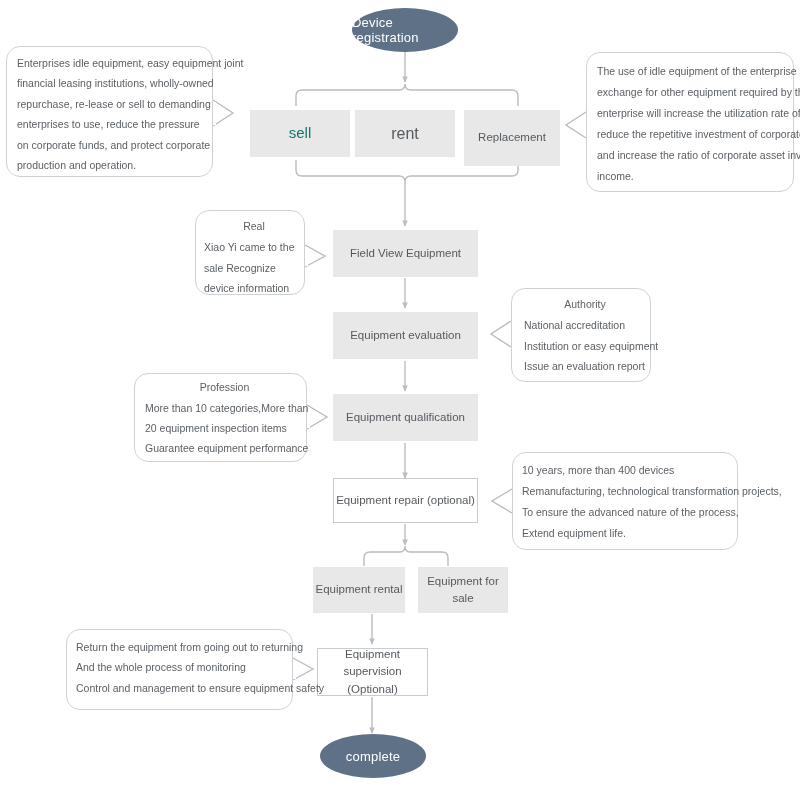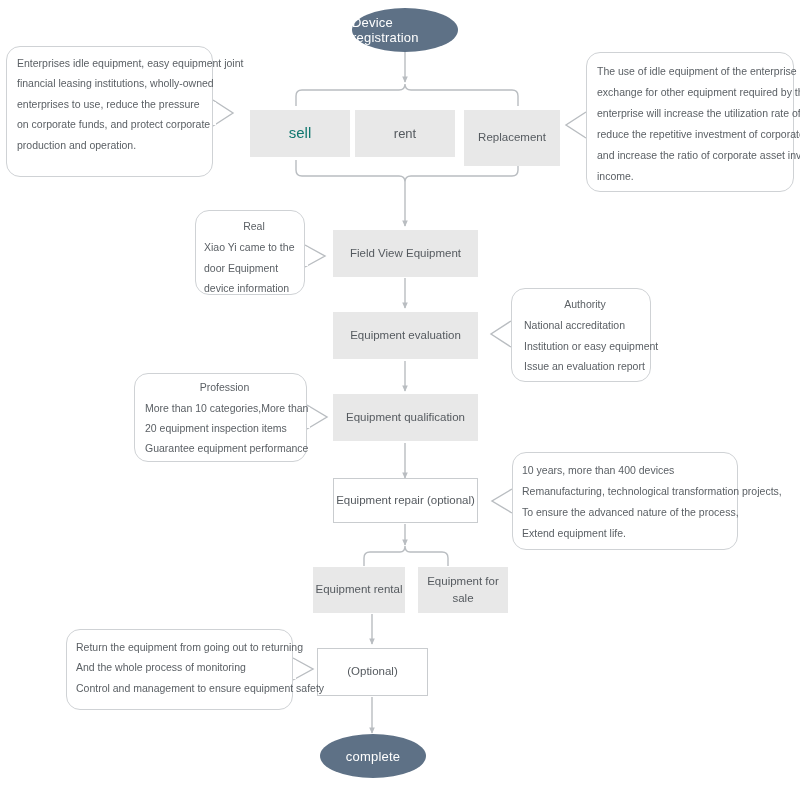--- a/index.html
+++ b/index.html
@@ -117,21 +117,21 @@
     <span>Device registration</span>
   </div>
 
   <div class="ellipse" style="left:320px;top:734px;width:106px;height:44px;">
     <span>complete</span>
   </div>
 
   <div class="box big" style="left:250px;top:110px;width:100px;height:47px;">
     <span>sell</span>
   </div>
-  <div class="box" style="left:355px;top:110px;width:100px;height:47px;font-size:13px;">
+  <div class="box" style="left:355px;top:110px;width:100px;height:47px;font-size:16px;">
     <span>rent</span>
   </div>
   <div class="box" style="left:464px;top:110px;width:96px;height:56px;">
     <span>Replacement</span>
   </div>
 
   <div class="box" style="left:333px;top:230px;width:145px;height:47px;">
     <span>Field View Equipment</span>
   </div>
 
@@ -150,45 +150,47 @@
   <div class="box" style="left:313px;top:567px;width:92px;height:46px;">
     <span>Equipment  rental</span>
   </div>
 
   <div class="box" style="left:418px;top:567px;width:90px;height:46px;">
     <span>Equipment for sale</span>
   </div>
 
   <div class="box outlined" style="left:317px;top:648px;width:111px;height:48px;">
     <span class="stack">
+      <span>Equipment supervision</span>
       <span>(Optional)</span>
     </span>
   </div>
 
   <div class="callout" style="left:6px;top:46px;width:207px;height:131px;padding:6px 10px;line-height:1.95;">
     <span class="ln">Enterprises idle equipment, easy equipment joint</span>
     <span class="ln">financial leasing institutions, wholly-owned</span>
+    <span class="ln">repurchase, re-lease or sell to demanding</span>
     <span class="ln">enterprises to use, reduce the pressure</span>
     <span class="ln">on corporate funds, and protect corporate</span>
     <span class="ln"> production and operation.</span>
   </div>
 
   <div class="callout" style="left:586px;top:52px;width:208px;height:140px;padding:8px 10px;line-height:2.0;">
     <span class="ln">The use of idle equipment of the enterprise in</span>
     <span class="ln">exchange for other equipment required by the</span>
     <span class="ln">enterprise will increase the utilization rate of assets,</span>
     <span class="ln">reduce the repetitive investment of corporate assets,</span>
     <span class="ln">and increase the ratio of corporate asset investment</span>
     <span class="ln">income.</span>
   </div>
 
   <div class="callout" style="left:195px;top:210px;width:110px;height:85px;padding:5px 8px;line-height:1.95;">
     <span class="title">Real</span>
     <span class="ln">Xiao Yi came to the</span>
-    <span class="ln">  door  Equipment</span>
+    <span class="ln">  sale  Recognize</span>
     <span class="ln">device information</span>
   </div>
 
   <div class="callout" style="left:511px;top:288px;width:140px;height:94px;padding:5px 12px;line-height:1.95;">
     <span class="title">Authority</span>
     <span class="ln">National accreditation</span>
     <span class="ln">Institution or easy equipment</span>
     <span class="ln">Issue an evaluation report</span>
   </div>
 

